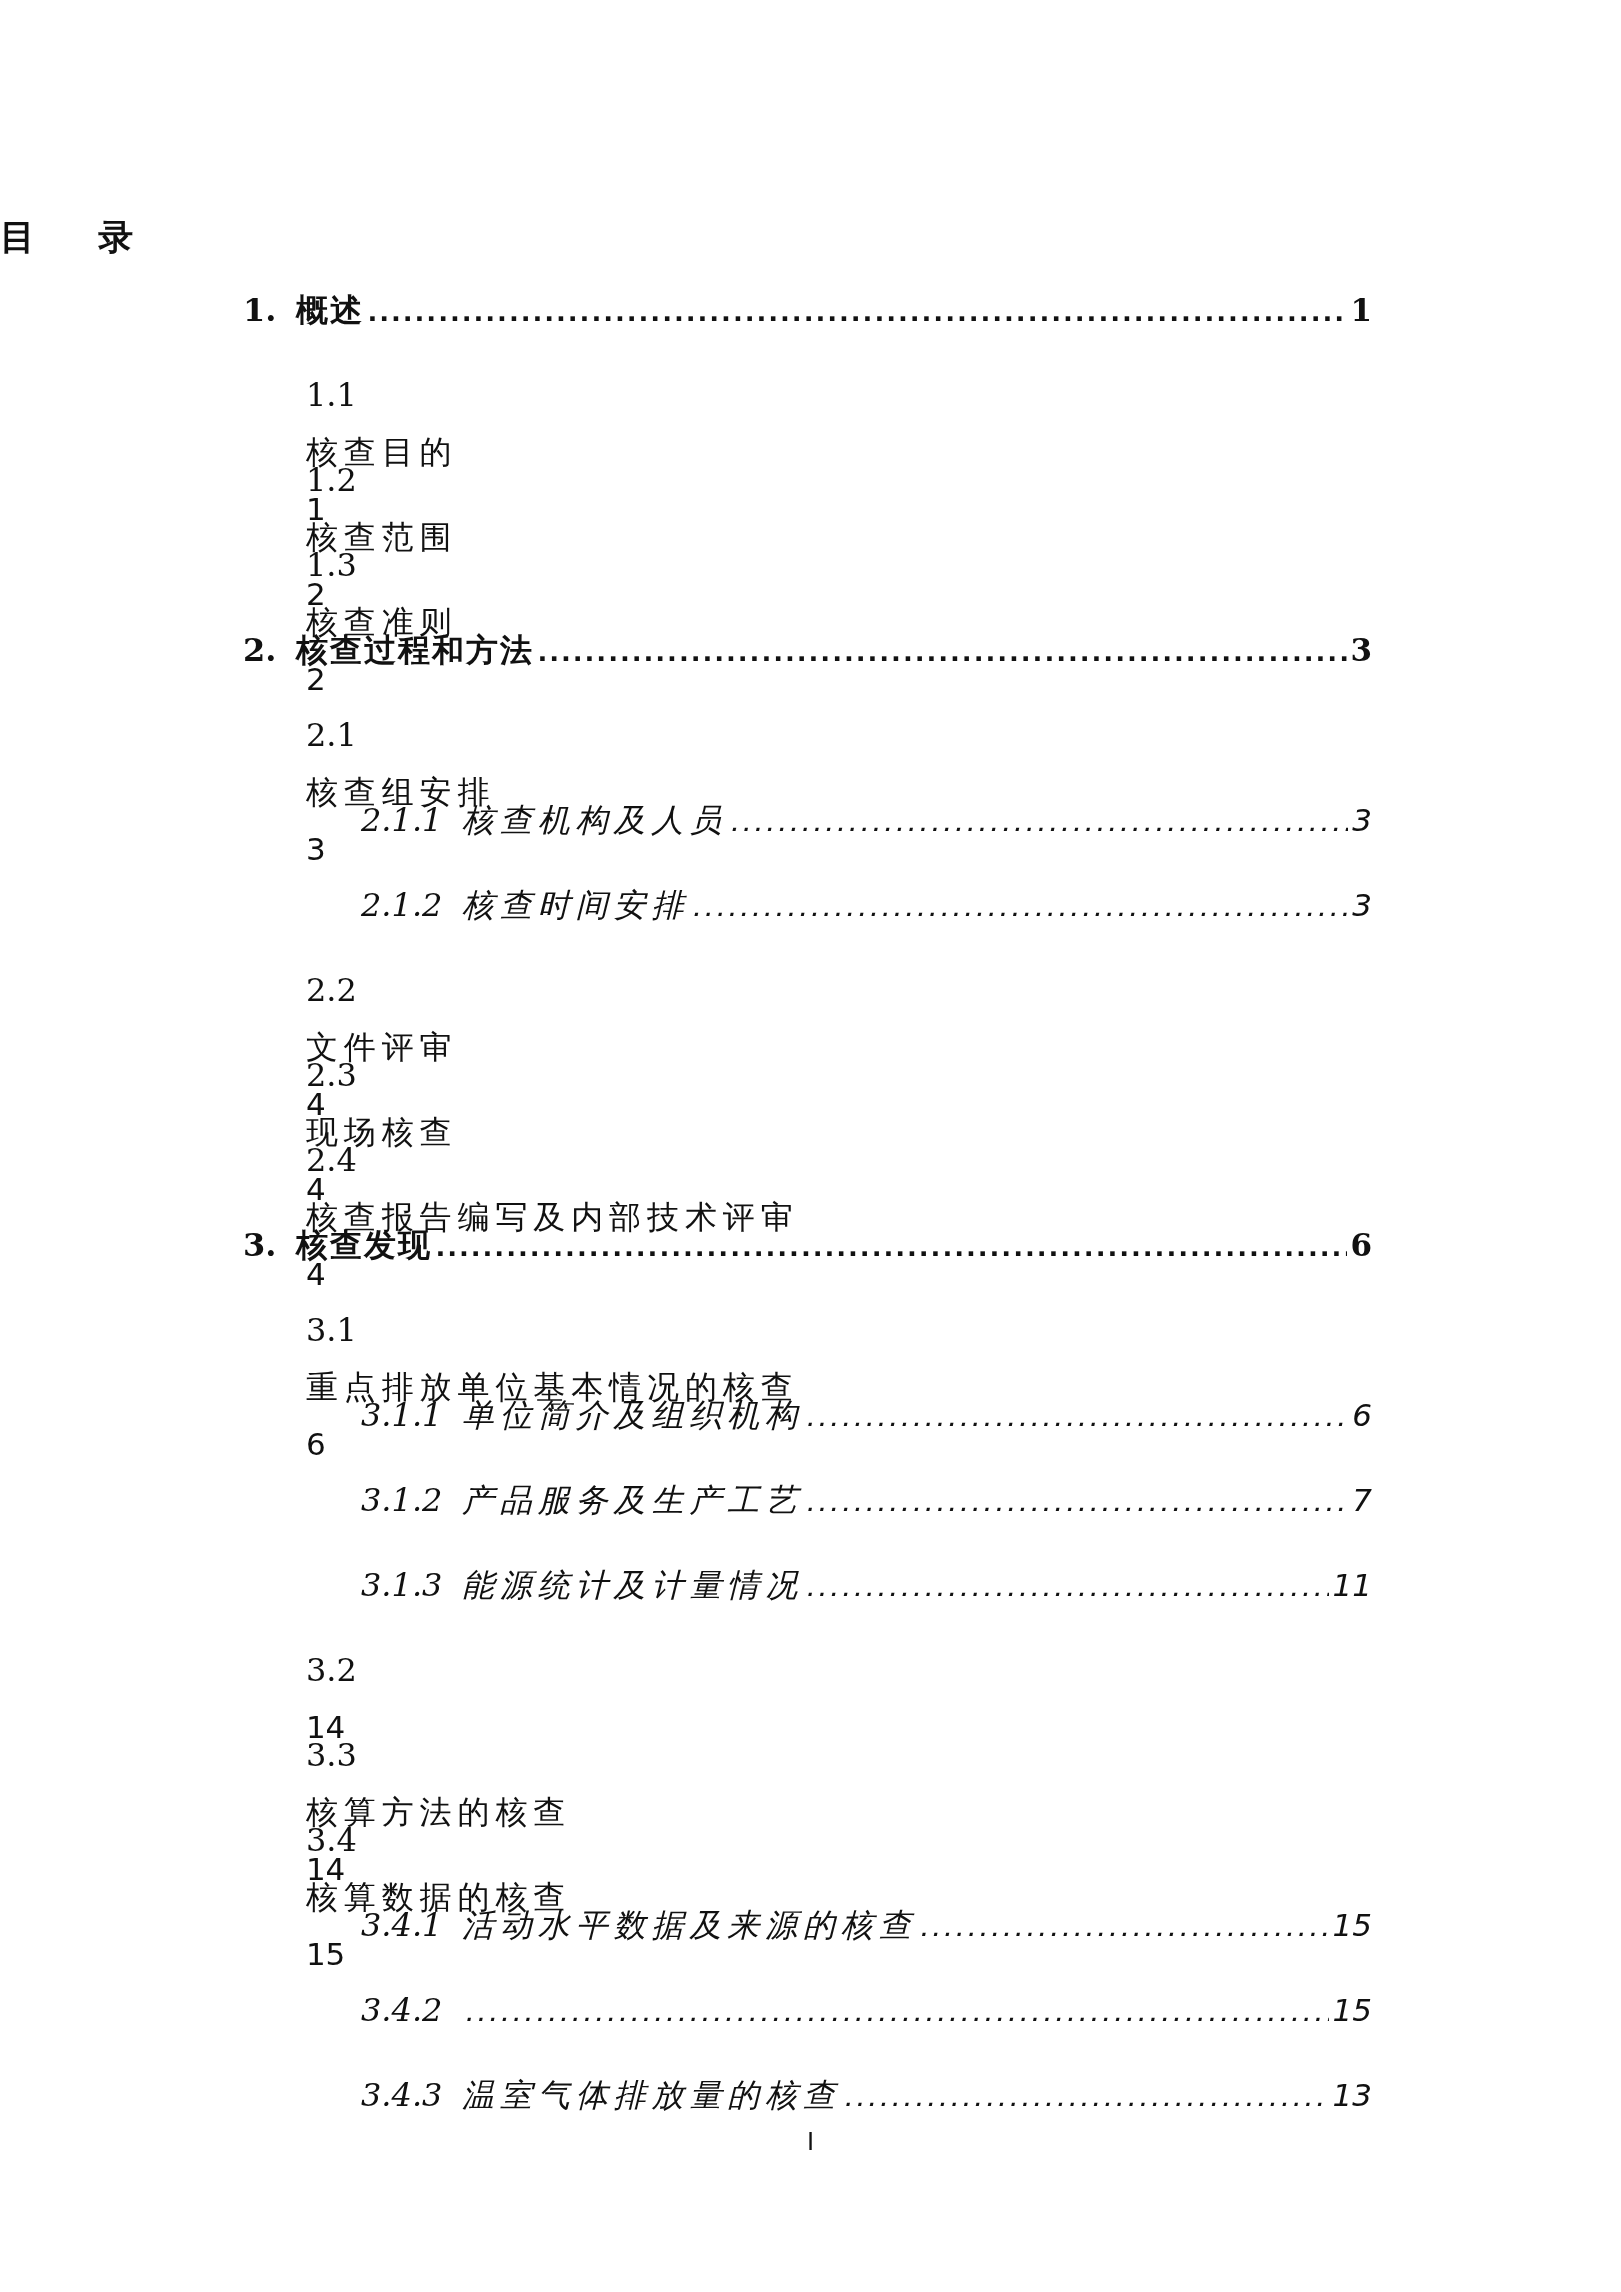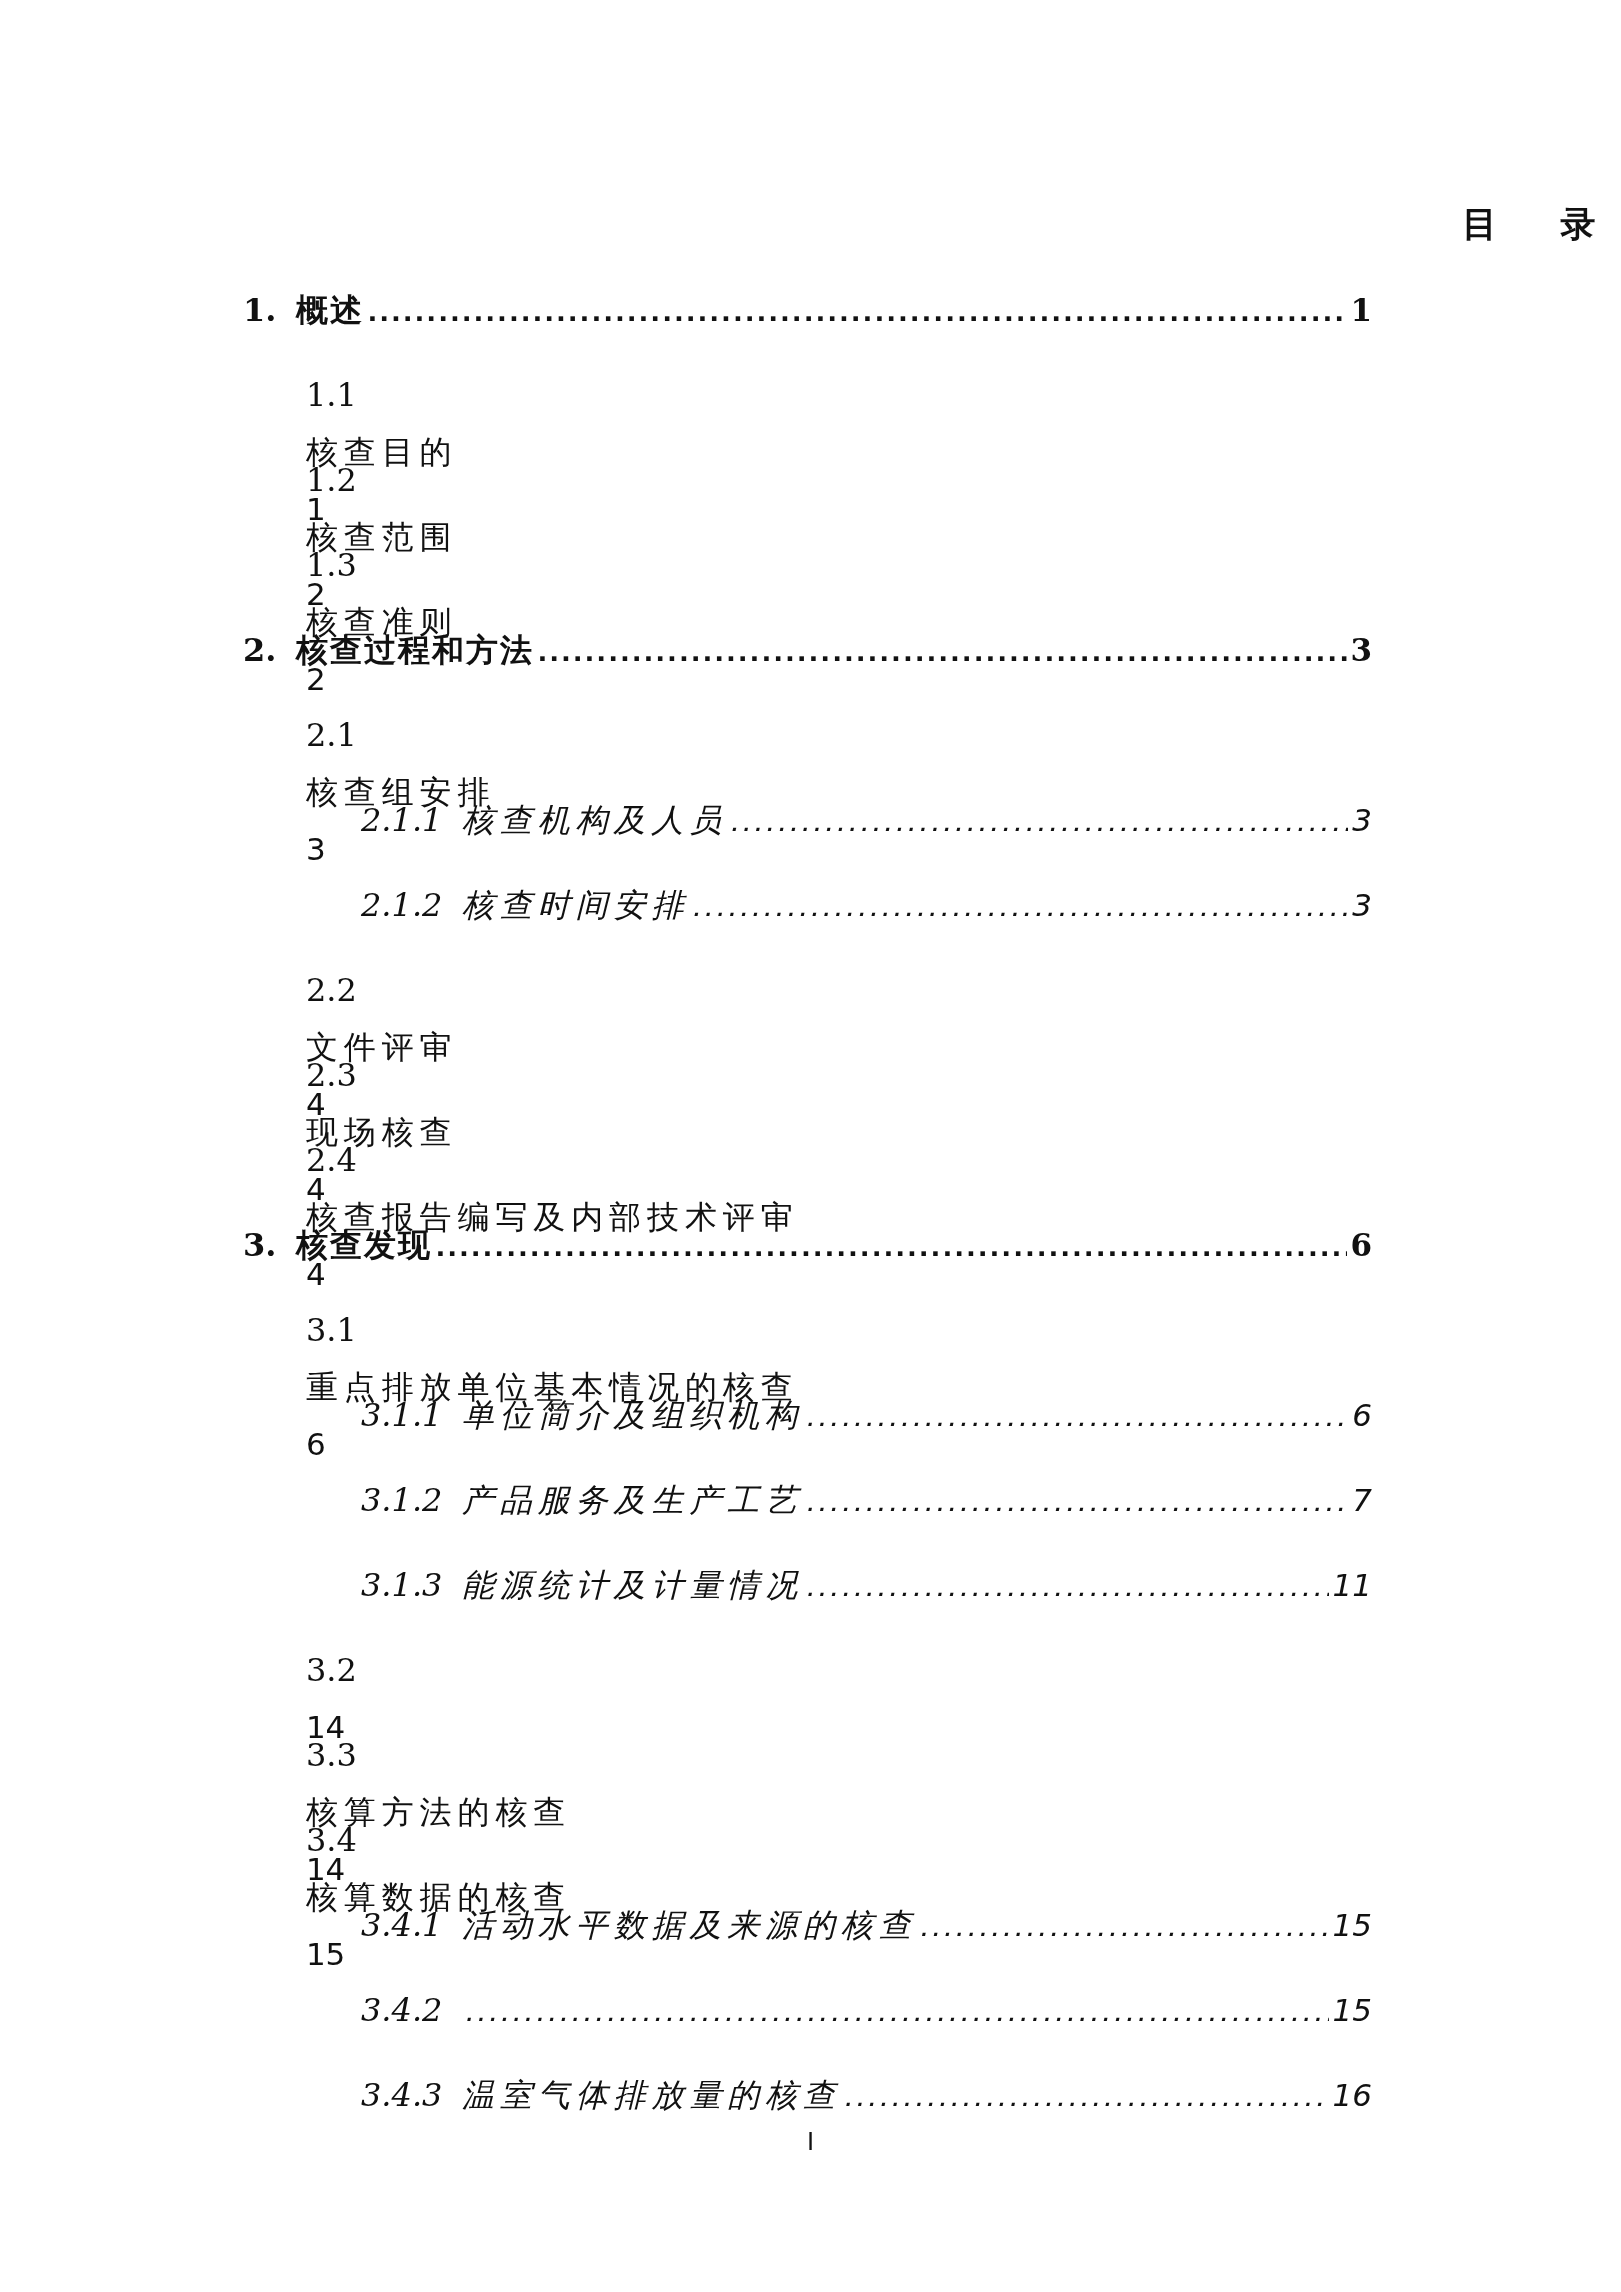--- a/index.html
+++ b/index.html
@@ -1,18 +1,18 @@
 <!DOCTYPE html>
 <html><head>
 <meta charset="utf-8">
 <style>
   html, body { margin:0; padding:0; background:#ffffff; }
   body { width:1621px; height:2293px; position:relative; overflow:hidden;
          font-family:"DejaVu Serif","Liberation Serif",serif; color:#111; }
-  .title { position:absolute; top:201px; left:0; width:1621px; text-align:right;
+  .title { position:absolute; top:214px; left:0; width:1621px; text-align:left;
            font-size:35px; font-weight:bold; letter-spacing:25.5px; }
   .toc { position:absolute; top:282px; left:243px; width:1129px; }
   .row { display:flex; align-items:baseline; height:85px; line-height:57px; font-size:32px; }
   .row.l1 { padding-left:0; font-weight:bold; }
   .row.l2 { padding-left:59px;flex-direction:column; }
   .row.l3 { padding-left:118px;font-style:italic; }
   .num { white-space:nowrap; margin-right:19.6px; }
   .text { white-space:nowrap; letter-spacing:5.9px; font-family:"DejaVu Sans","Liberation Sans",sans-serif; font-weight:normal; }
   .l1 .text { letter-spacing:2px; font-weight:bold; }
   .leader { flex:1; overflow:hidden; white-space:nowrap; margin:0 3.9px; font-family:"Liberation Sans",sans-serif; letter-spacing:2.9px; }
@@ -150,18 +150,18 @@
     </div>
   <div class="row l3">
       <span class="num">3.4.2</span>
       <span class="leader"></span>
       <span class="page">15</span>
     </div>
   <div class="row l3">
       <span class="num">3.4.3</span>
       <span class="text">温室气体排放量的核查</span>
       <span class="leader"></span>
-      <span class="page">16</span>
+      <span class="page">13</span>
     </div>
 </div>
 
 <div class="footer">I</div>
 
 
 </body></html>

